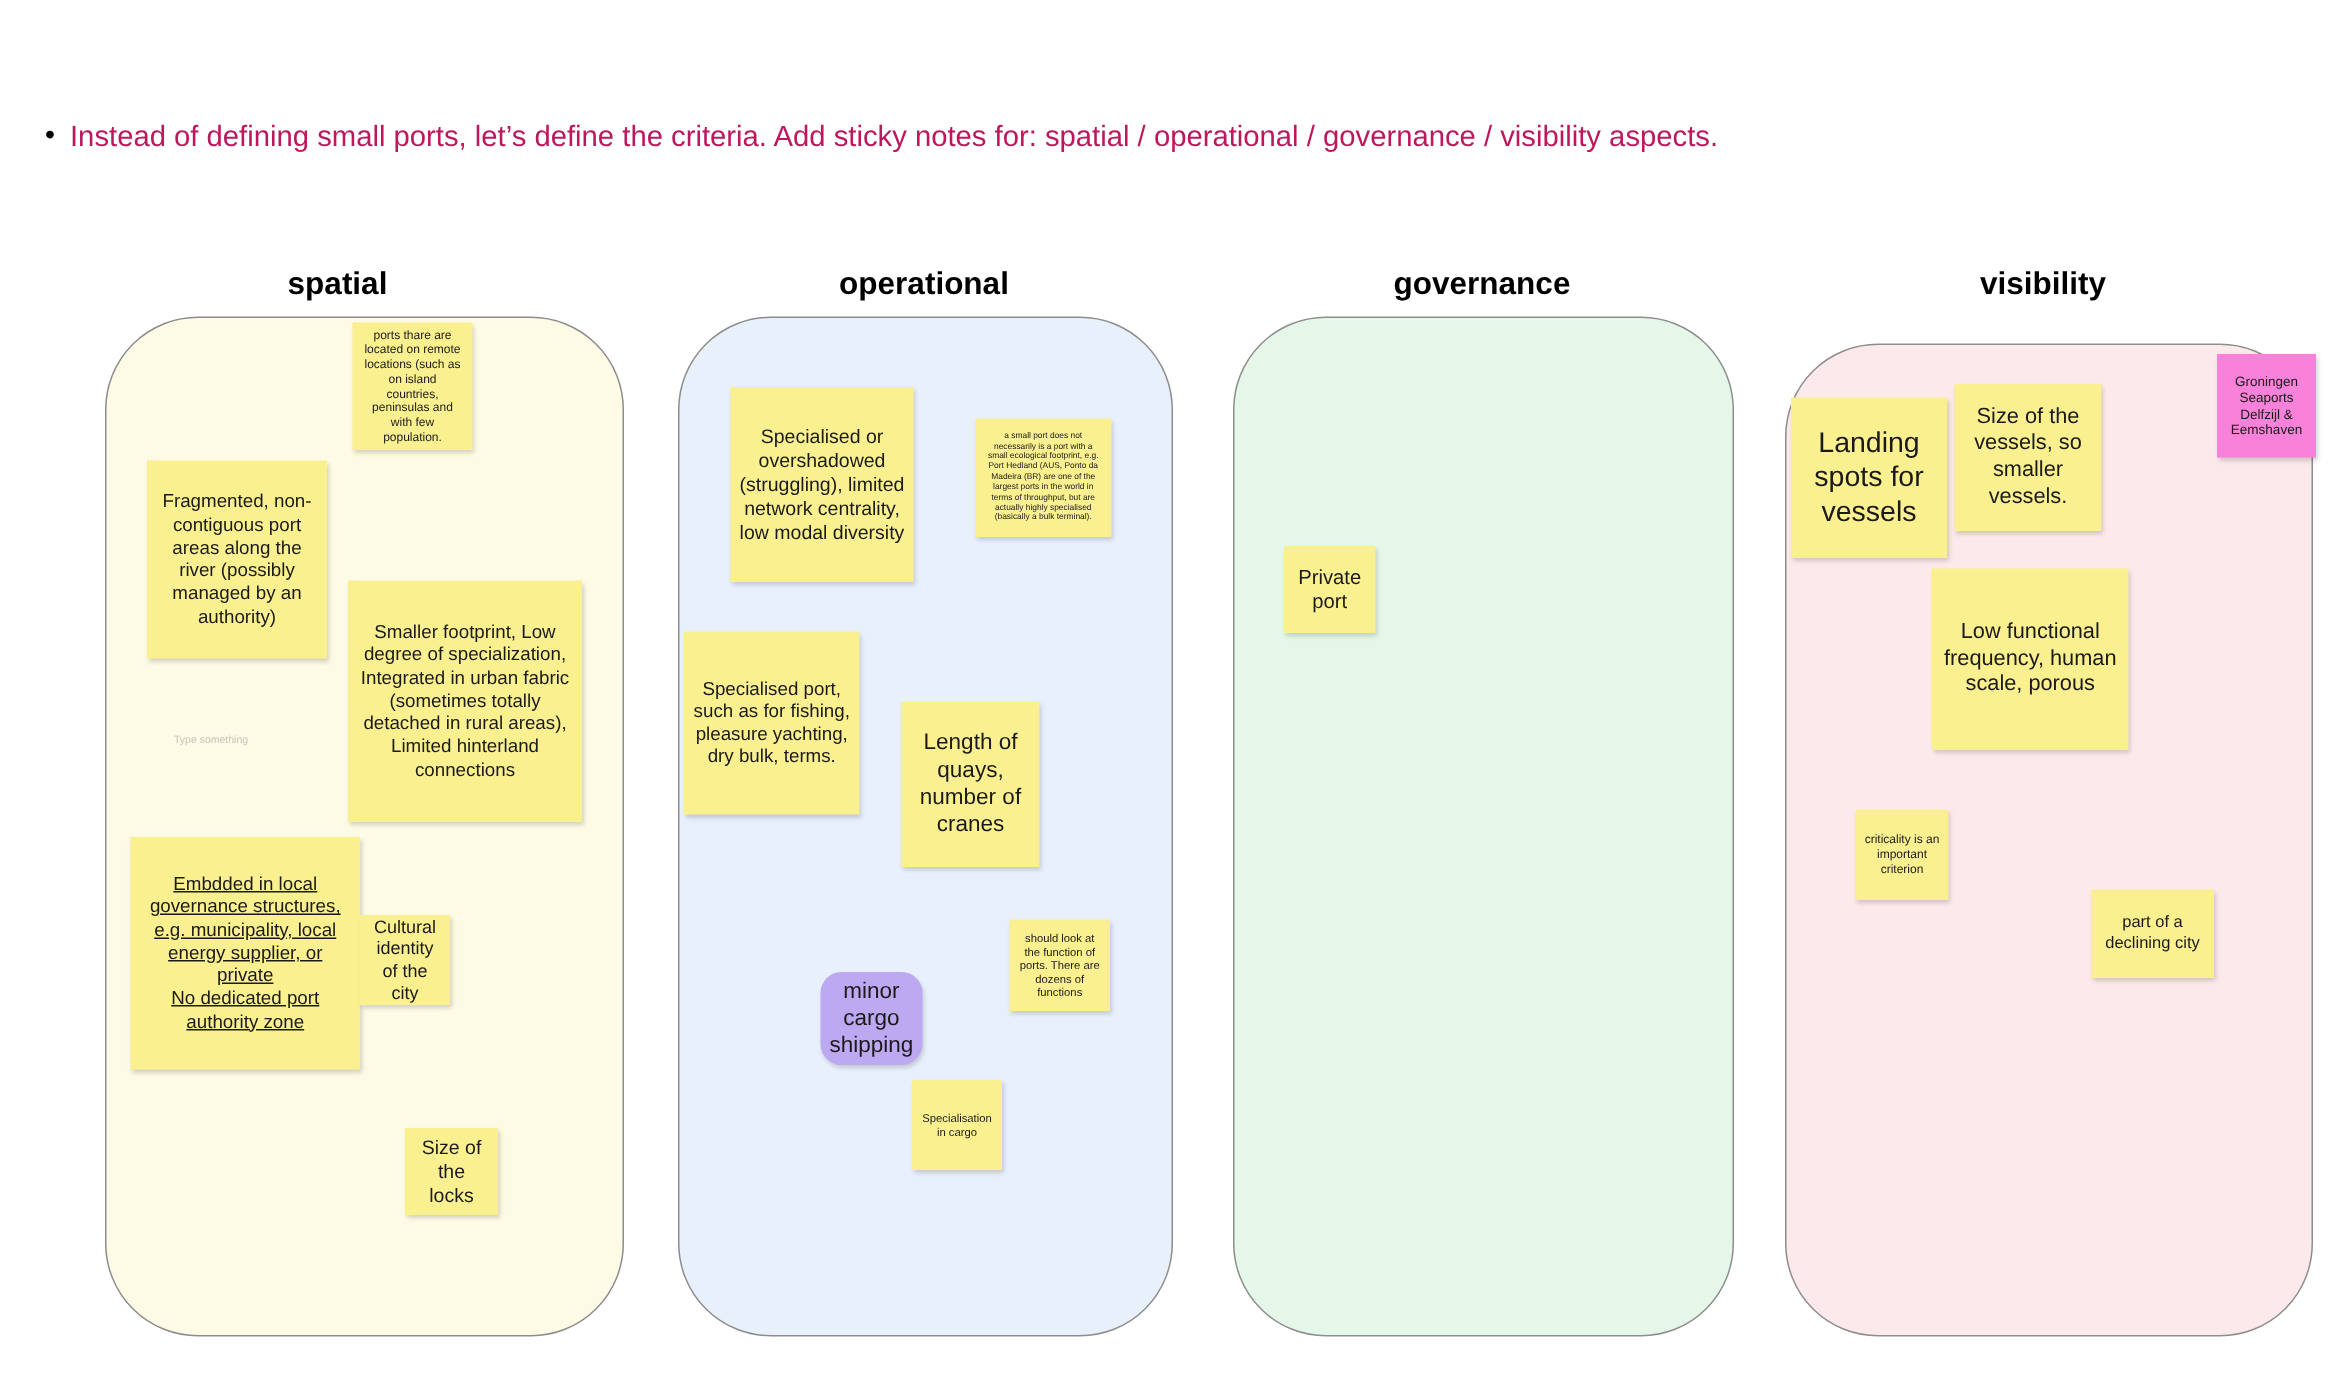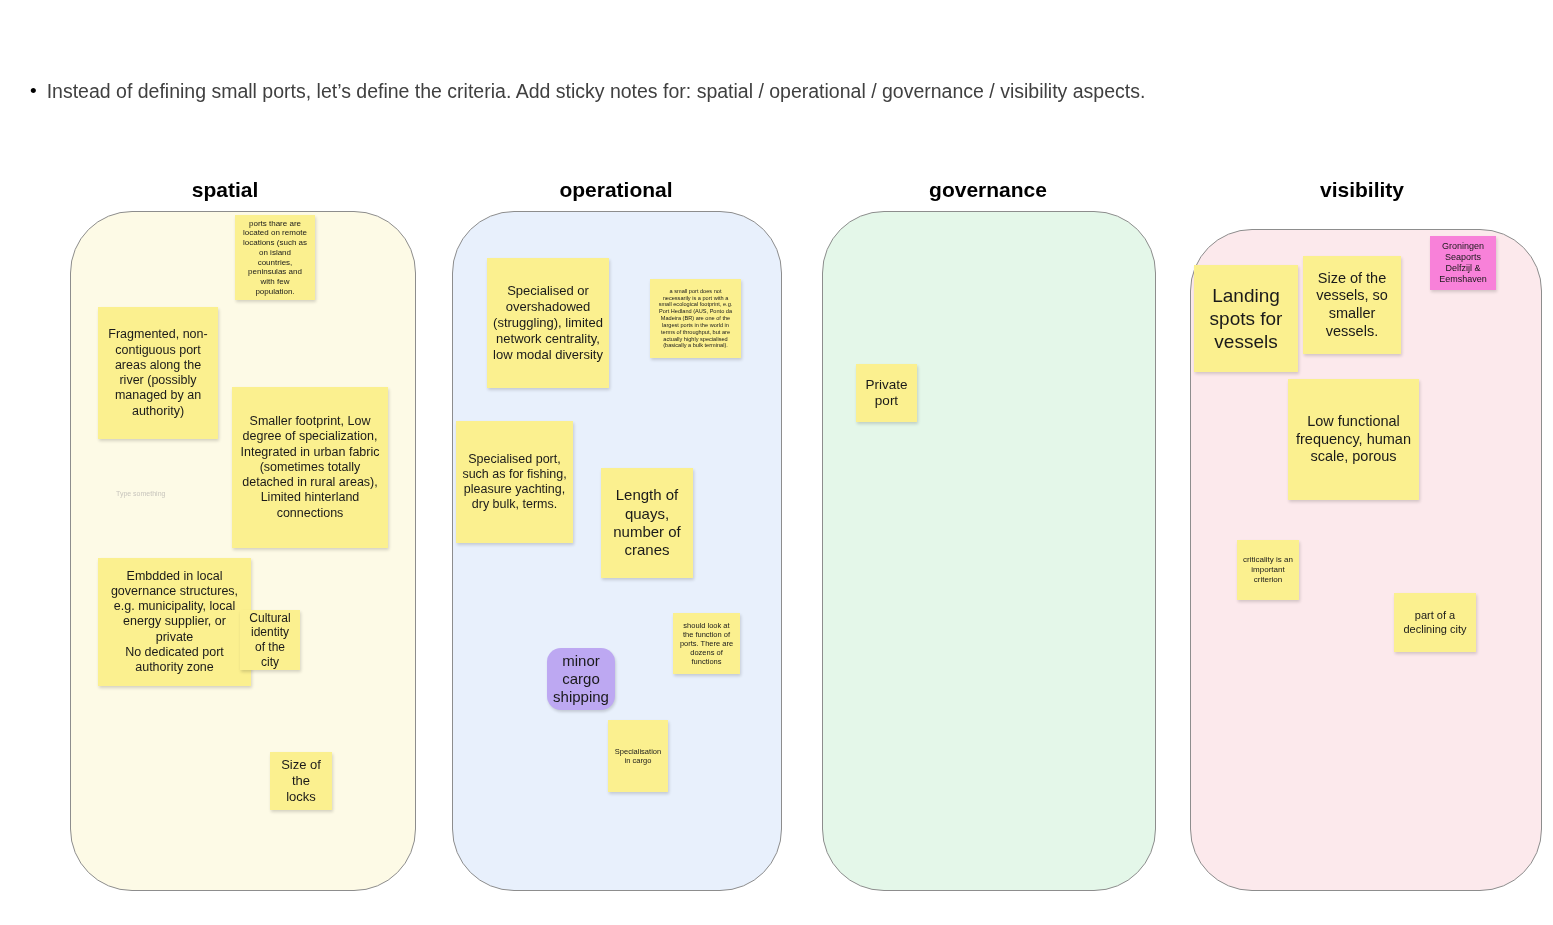--- a/index.html
+++ b/index.html
@@ -31,21 +31,21 @@
     display: flex;
     align-items: flex-start;
     gap: 10px;
   }
   #bullet-dot {
     font-size: 19px; color: #000;
     line-height: 26px;
   }
   #bullet-text {
     font-size: 19.5px;
-    color: #404040;
+    color: #be185d;
     line-height: 26px;
     white-space: nowrap;
   }
 
   .col-title {
     position: absolute;
     font-size: 21px;
     font-weight: bold;
     color: #000000;
     text-align: center;
@@ -100,21 +100,21 @@
       <div class="column" style="left: 70px; top: 211px; width: 346px; height: 680px; background: rgb(253, 250, 230);"></div>
       <div class="note" style="left: 235px; top: 215px; width: 80px; height: 85px; font-size: 8px;">
         <div class="note-inner" style="white-space: pre-line;">ports thare are located on remote locations (such as on island countries, peninsulas and with few population.</div>
       </div>
       <div class="note" style="left: 98px; top: 307px; width: 120px; height: 132px; font-size: 12.5px;">
         <div class="note-inner" style="white-space: pre-line;">Fragmented, non-contiguous port areas along the river (possibly managed by an authority)</div>
       </div>
       <div class="note" style="left: 232px; top: 387px; width: 156px; height: 161px; font-size: 12.5px;">
         <div class="note-inner" style="white-space: pre-line;">Smaller footprint, Low degree of specialization, Integrated in urban fabric (sometimes totally detached in rural areas), Limited hinterland connections</div>
       </div>
-      <div class="note" style="left: 98px; top: 558px; width: 153px; height: 128px; font-size: 12.5px;">
+      <div class="note" style="left: 87px; top: 558px; width: 153px; height: 155px; font-size: 12.5px; text-decoration: underline;">
         <div class="note-inner" style="white-space: pre-line;">Embdded in local governance structures, e.g. municipality, local energy supplier, or private
 No dedicated port authority zone</div>
       </div>
       <div class="note" style="left: 240px; top: 610px; width: 60px; height: 60px; font-size: 12px;">
         <div class="note-inner" style="white-space: pre-line;">Cultural identity of the city</div>
       </div>
       <div class="note" style="left: 270px; top: 752px; width: 62px; height: 58px; font-size: 13px;">
         <div class="note-inner" style="white-space: pre-line;">Size of the locks</div>
       </div>
       <div class="placeholder-note" style="left: 116px; top: 490px; font-size: 7px;">Type something</div>
@@ -131,31 +131,31 @@
       </div>
       <div class="note" style="left: 601px; top: 468px; width: 92px; height: 110px; font-size: 15px;">
         <div class="note-inner" style="white-space: pre-line;">Length of quays, number of cranes</div>
       </div>
       <div class="note" style="left: 673px; top: 613px; width: 67px; height: 61px; font-size: 7.5px;">
         <div class="note-inner" style="white-space: pre-line;">should look at the function of ports. There are dozens of functions</div>
       </div>
       <div class="note purple" style="left: 547px; top: 648px; width: 68px; height: 62px; font-size: 15px; border-radius: 14px;">
         <div class="note-inner" style="white-space: pre-line;">minor cargo shipping</div>
       </div>
-      <div class="note" style="left: 608px; top: 720px; width: 60px; height: 72px; font-size: 7.5px;">
+      <div class="note" style="left: 608px; top: 720px; width: 60px; height: 60px; font-size: 7.5px;">
         <div class="note-inner" style="white-space: pre-line;">Specialisation in cargo</div>
       </div>
       <div class="col-title" style="left: 988px; top: 178px;">governance</div>
       <div class="column" style="left: 822px; top: 211px; width: 334px; height: 680px; background: rgb(228, 247, 233);"></div>
       <div class="note" style="left: 856px; top: 364px; width: 61px; height: 58px; font-size: 13.5px;">
         <div class="note-inner" style="white-space: pre-line;">Private port</div>
       </div>
       <div class="col-title" style="left: 1362px; top: 178px;">visibility</div>
       <div class="column" style="left: 1190px; top: 229px; width: 352px; height: 662px; background: rgb(252, 233, 236);"></div>
-      <div class="note pink" style="left: 1430px; top: 236px; width: 66px; height: 54px; font-size: 9px;">
+      <div class="note pink" style="left: 1478px; top: 236px; width: 66px; height: 69px; font-size: 9px;">
         <div class="note-inner" style="white-space: pre-line;">Groningen Seaports Delfzijl &amp; Eemshaven</div>
       </div>
       <div class="note" style="left: 1194px; top: 265px; width: 104px; height: 107px; font-size: 19px;">
         <div class="note-inner" style="white-space: pre-line;">Landing spots for vessels</div>
       </div>
       <div class="note" style="left: 1303px; top: 256px; width: 98px; height: 98px; font-size: 14.5px;">
         <div class="note-inner" style="white-space: pre-line;">Size of the vessels, so smaller vessels.</div>
       </div>
       <div class="note" style="left: 1288px; top: 379px; width: 131px; height: 121px; font-size: 14.5px;">
         <div class="note-inner" style="white-space: pre-line;">Low functional frequency, human scale, porous</div>

